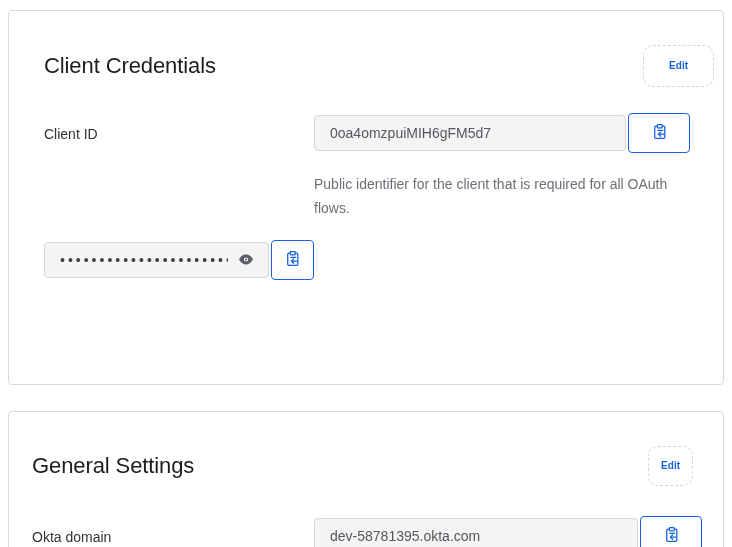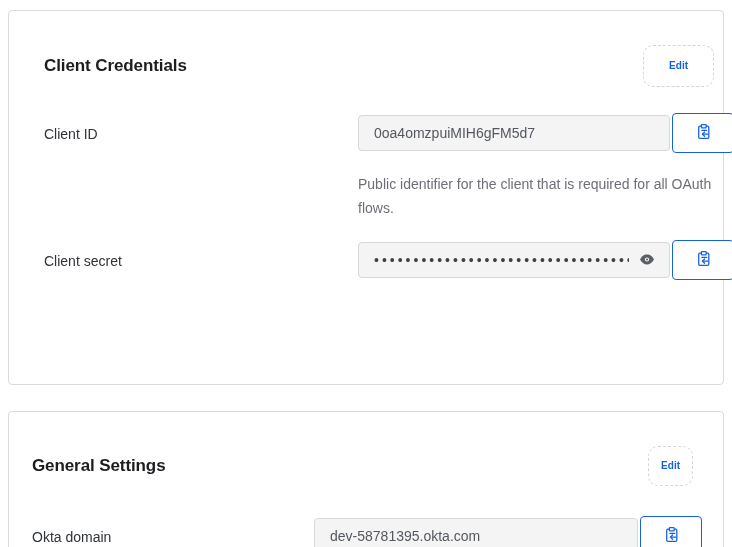--- a/index.html
+++ b/index.html
@@ -16,33 +16,33 @@
     background: #fff;
     margin: 0 8px;
   }
   .card-1 { margin-top: 10px; height: 375px; padding: 0 8px 0 35px; }
   .card-2 { margin-top: 26px; height: 200px; padding: 0 8px 0 23px; }
   .card-header {
     display: flex; justify-content: space-between; align-items: center;
     padding-top: 34px;
   }
   .card-title {
-    font-size: 17px; font-weight: 700; color: #1d1d21;
+    font-size: 22px; font-weight: 400; color: #1d1d21;
     letter-spacing: -0.1px; line-height: 24px;
   }
   .edit-link {
     color: #1662dd; font-size: 10px; font-weight: 700;
     text-decoration: none; cursor: pointer;
     border: 1px dashed #d6d6d6; border-radius: 10px;
     line-height: 14px;
   }
   .card-1 .edit-link { padding: 13px 25px; margin-right: 1px; }
   .card-2 .edit-link { padding: 12px 12px; margin-right: 22px; }
   .row { display: grid; }
-  .card-1 .row { grid-template-columns: 270px auto; gap: 44px; }
+  .card-1 .row { grid-template-columns: 270px auto; }
   .card-2 .row { grid-template-columns: 282px auto; }
   .row-1 { margin-top: 26px; }
   .row-2 { margin-top: 20px; }
   .card-2 .row-1 { margin-top: 30px; }
   .field-label {
     font-size: 14px; color: #2f3237; padding-top: 11px; line-height: 20px;
   }
   .control { }
   .input-group { display: flex; align-items: center; }
   .text-input {
@@ -101,21 +101,20 @@
               <path d="M9 8.5 L7 10.5 L9 12.5" stroke="#1662dd" stroke-width="1.2" fill="none" stroke-linecap="round" stroke-linejoin="round"></path>
             </svg>
           </span>
         </button>
       </div>
       <p class="help-text">Public identifier for the client that is required for all OAuth flows.</p>
     </div>
   </div>
 
   <div class="row row-2">
-    <div class="field-label">Client secret</div>
     <div class="control">
       <div class="input-group">
         <div class="text-input">
           <span class="masked">••••••••••••••••••••••••••••••••••••</span>
           <button class="eye-btn">
             <span>
               <svg width="16" height="11" viewBox="0 0 16 11" fill="none">
                 <path d="M1 5.5 C3 1.8 5.4 0.6 8 0.6 C10.6 0.6 13 1.8 15 5.5 C13 9.2 10.6 10.4 8 10.4 C5.4 10.4 3 9.2 1 5.5 Z" fill="#5b5e66"></path>
                 <circle cx="8" cy="5.5" r="2.1" fill="#ffffff"></circle>
                 <circle cx="8" cy="5.5" r="1.1" fill="#5b5e66"></circle>

